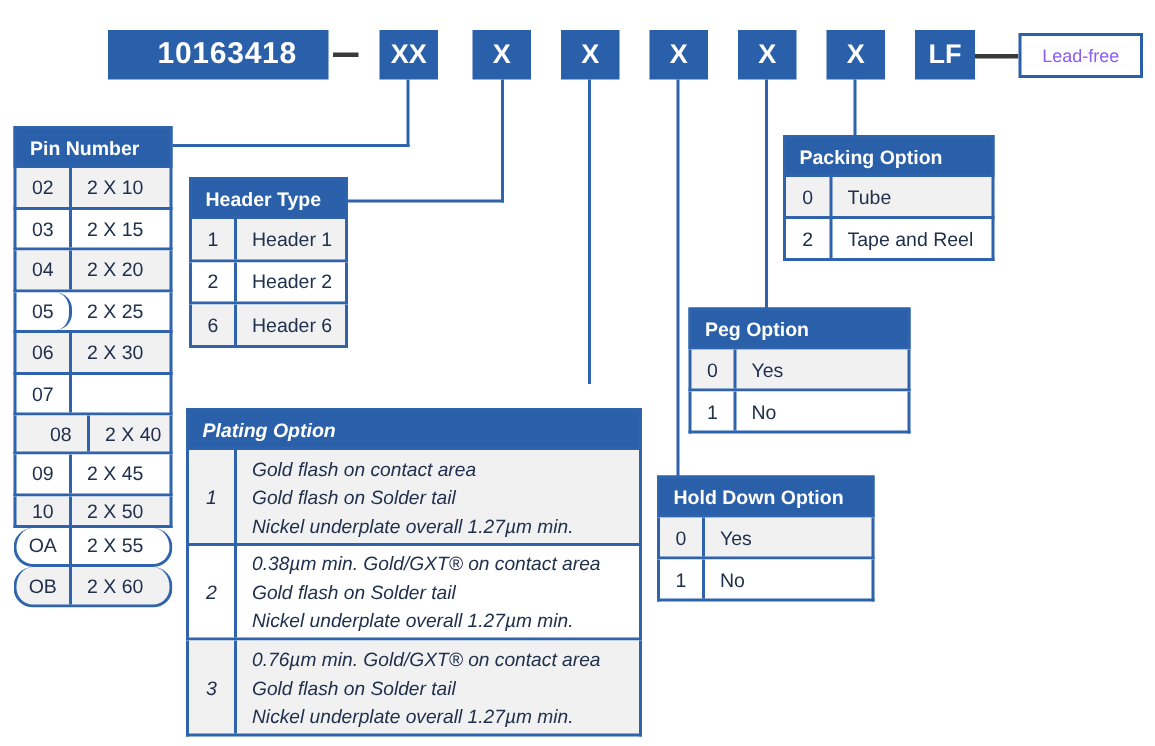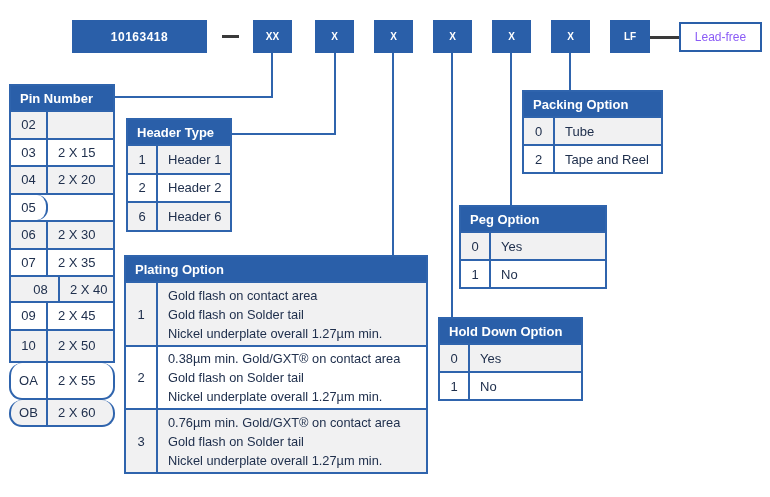--- a/index.html
+++ b/index.html
@@ -2,22 +2,22 @@
 <html><head>
 <meta charset="utf-8">
 <style>
   html,body{margin:0;padding:0;background:#ffffff;}
   body{font-family:"Liberation Sans", sans-serif;}
   .stage{position:relative;width:770px;height:497px;background:#ffffff;overflow:hidden;}
 
   
   .pn-box{position:absolute;height:33px;background:#2a5fa9;color:#ffffff;
           display:flex;align-items:center;justify-content:center;
-          font-weight:bold;font-size:10px;}
-  .pn-main{font-size:12px;letter-spacing:.5px;}
+          font-weight:bold;font-size:18px;}
+  .pn-main{font-size:20px;letter-spacing:.5px;padding-left:12px;}
   .dash{position:absolute;background:#3a3a3a;}
   .leadfree{position:absolute;left:679px;top:22px;width:79px;height:26px;
             background:#ffffff;border:2px solid #2a5fa9;color:#8b5cf6;
             display:flex;align-items:center;justify-content:center;
             font-size:12px;}
 
   
   .line{position:absolute;background:#2f64ad;}
   .dline{position:absolute;background:#3a3a3a;}
 
@@ -64,53 +64,54 @@
 
   <div class="line" style="left:392px;top:53px;width:2px;height:203px;"></div>
   <div class="line" style="left:451px;top:53px;width:2px;height:265px;"></div>
   <div class="line" style="left:510px;top:53px;width:2px;height:153px;"></div>
   <div class="line" style="left:569px;top:53px;width:2px;height:38px;"></div>
 
   <div class="tbl" style="left:9px;top:84px;width:106px;">
     <div class="tbl-header">Pin Number</div>
     <div class="tbl-row gray" style="height:27.5px;">
         <div class="cell-code" style="width:37px;">02</div>
+        <div class="cell-val">2 X 10</div>
       </div>
     <div class="tbl-row white" style="height:27.5px;">
         <div class="cell-code" style="width:37px;">03</div>
         <div class="cell-val">2 X 15</div>
       </div>
     <div class="tbl-row gray" style="height:27.5px;">
         <div class="cell-code" style="width:37px;">04</div>
         <div class="cell-val">2 X 20</div>
       </div>
     <div class="tbl-row white" style="height:27.5px;">
         <div class="cell-code" style="width:37px;border-radius:11px;">05</div>
+        <div class="cell-val">2 X 25</div>
       </div>
     <div class="tbl-row gray" style="height:27.5px;">
         <div class="cell-code" style="width:37px;">06</div>
         <div class="cell-val">2 X 30</div>
       </div>
     <div class="tbl-row white" style="height:27.5px;">
         <div class="cell-code" style="width:37px;text-align:right;">07</div>
-        <div class="cell-val">2 X 35</div>
       </div>
     <div class="tbl-row gray" style="height:26px;padding-left:12px;">
         <div class="cell-code" style="width:37px;">08</div>
         <div class="cell-val">2 X 40</div>
       </div>
     <div class="tbl-row white" style="height:27.5px;">
         <div class="cell-code" style="width:37px;">09</div>
         <div class="cell-val">2 X 45</div>
       </div>
-    <div class="tbl-row gray" style="height:32px;">
+    <div class="tbl-row gray" style="height:21px;">
         <div class="cell-code" style="width:37px;">10</div>
         <div class="cell-val">2 X 50</div>
       </div>
-    <div class="tbl-row white" style="height:37px;border-radius:13px;">
+    <div class="tbl-row white" style="height:26px;border-radius:13px;">
         <div class="cell-code" style="width:37px;">OA</div>
         <div class="cell-val">2 X 55</div>
       </div>
     <div class="tbl-row gray" style="height:27.5px;border-radius:13px;">
         <div class="cell-code" style="width:37px;">OB</div>
         <div class="cell-val">2 X 60</div>
       </div>
   </div>
 
   <div class="tbl" style="left:126px;top:118px;width:106px;">
@@ -122,21 +123,21 @@
     <div class="tbl-row white" style="height:28.5px;">
         <div class="cell-code" style="width:30px;">2</div>
         <div class="cell-val">Header 2</div>
       </div>
     <div class="tbl-row gray" style="height:28.5px;">
         <div class="cell-code" style="width:30px;">6</div>
         <div class="cell-val">Header 6</div>
       </div>
   </div>
 
-  <div class="tbl" style="left:124px;top:255px;width:304px;">
+  <div class="tbl" style="left:124px;top:272px;width:304px;font-style:italic;">
     <div class="tbl-header">Plating Option</div>
     <div class="tbl-row gray" style="height:64px;">
       <div class="cell-code" style="width:32px;">1</div>
       <div class="cell-multi">
         <div>Gold flash on contact area</div>
         <div>Gold flash on Solder tail</div>
         <div>Nickel underplate overall 1.27µm min.</div>
       </div>
     </div>
     <div class="tbl-row white" style="height:63px;">

